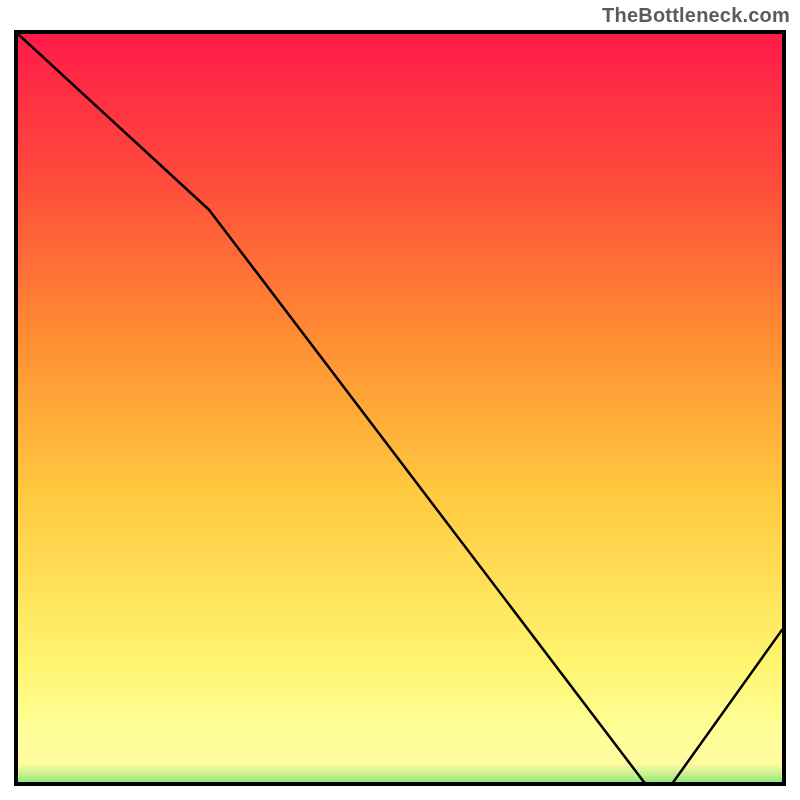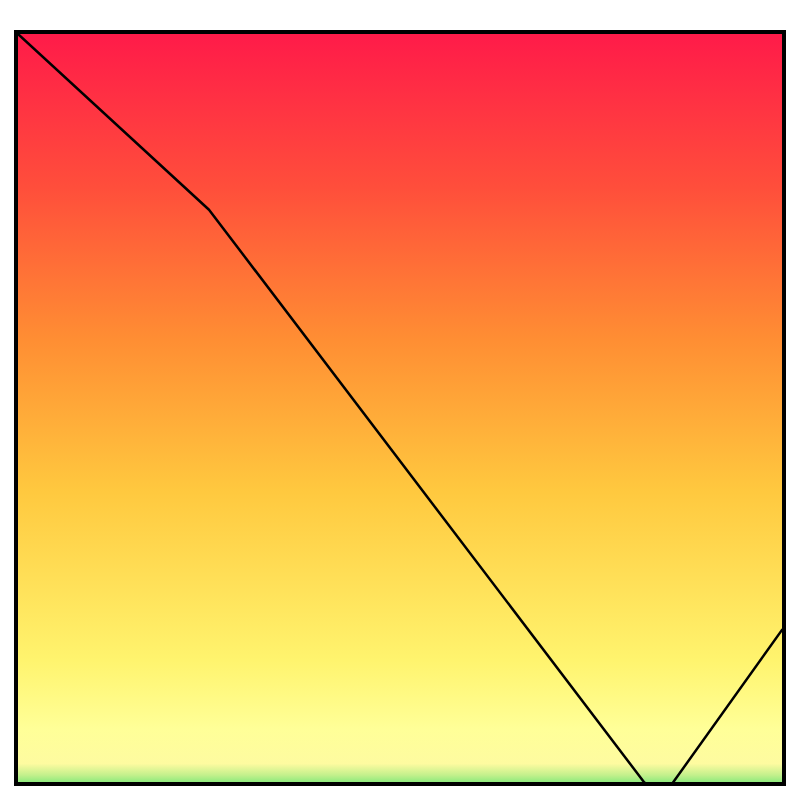--- a/index.html
+++ b/index.html
@@ -47,20 +47,21 @@
     color: #ff3a30;
     letter-spacing: 0.6px;
     z-index: 2;
     text-shadow: 0 0 2px rgba(230, 60, 50, 0.4);
   }
 </style>
 </head>
 <body>
 
 <div class="container">
+  <div class="attribution">TheBottleneck.com</div>
 
   <div class="plot-frame">
     <svg class="gradient-bg" viewBox="0 0 100 100" preserveAspectRatio="none">
       <defs>
         <linearGradient id="bg-grad" x1="0" y1="1" x2="0" y2="0">
             <stop offset="0%" stop-color="#0fdc55"></stop>
             <stop offset="1.5%" stop-color="#6ee673"></stop>
             <stop offset="3%" stop-color="#c3f08c"></stop>
             <stop offset="4.5%" stop-color="#fefba0"></stop>
             <stop offset="9%" stop-color="#ffff98"></stop>

